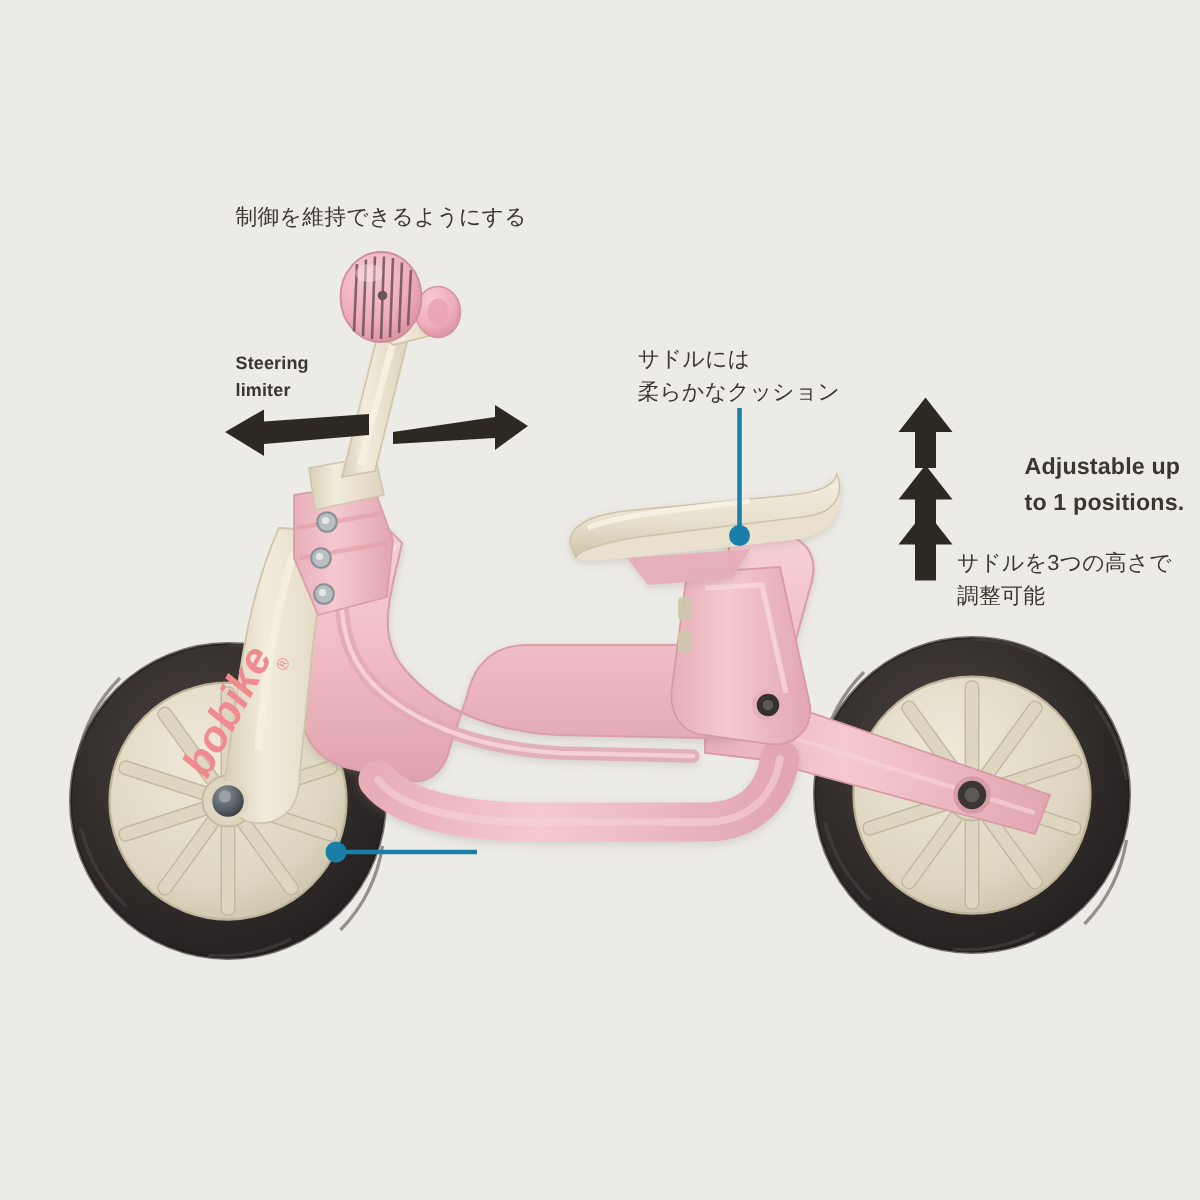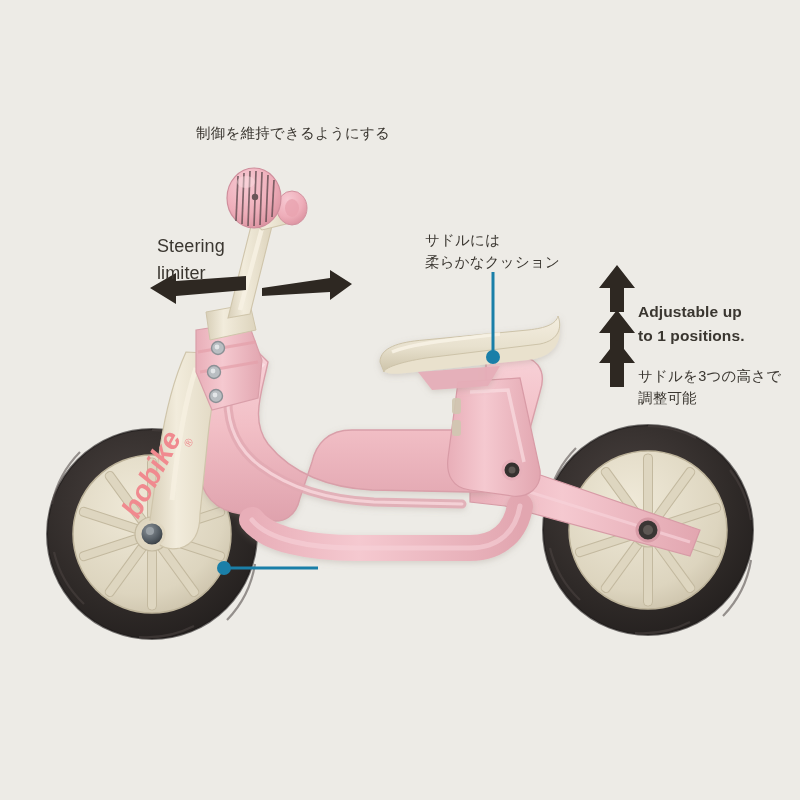--- a/index.html
+++ b/index.html
@@ -7,24 +7,24 @@
     width:800px;height:800px;overflow:hidden;
     background:#edebe6;
     font-family:"Liberation Sans","DejaVu Sans",sans-serif;
     position:relative;
   }
   #stage{position:absolute;inset:0;width:800px;height:800px;}
   svg.layer{position:absolute;left:0;top:0;width:800px;height:800px;}
 
   .anno{position:absolute;color:#3a3630;white-space:pre;}
   .anno.jp{font-size:14.5px;line-height:1.55;letter-spacing:0.2px;}
-  .anno.en{font-size:18px;line-height:1.5;font-weight:normal;letter-spacing:0.1px;}
-  .anno.en-lg{font-size:15.5px;line-height:1.55;font-weight:bold;letter-spacing:0.1px;}
-
-  #t-steer-jp{left:157px;top:122px;margin-left:39px;}
+  .anno.en{font-size:12px;line-height:1.5;font-weight:bold;letter-spacing:0.1px;}
+  .anno.en-lg{font-size:15.5px;line-height:1.55;font-weight:bold;letter-spacing:0.1px;margin-left:45px;}
+
+  #t-steer-jp{left:157px;top:134px;}
   #t-steer-en{left:157px;top:233px;}
   #t-saddle-jp{left:425px;top:229px;}
   #t-adjust-en{left:638px;top:300px;}
   #t-adjust-jp{left:638px;top:365px;}
   #t-eva-jp{left:330px;top:557px;}
 </style>
 </head>
 <body>
 
 <div id="stage">

